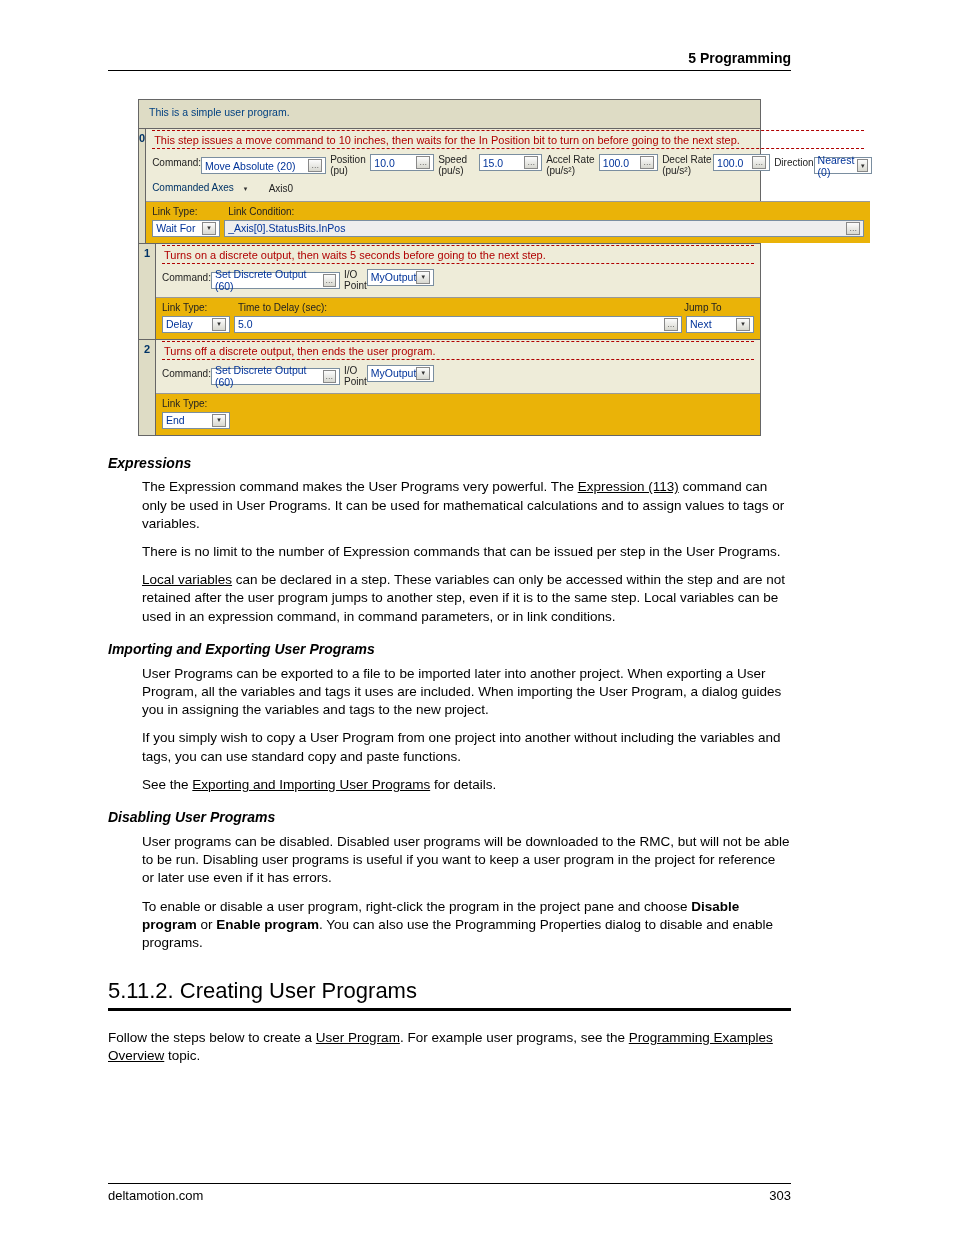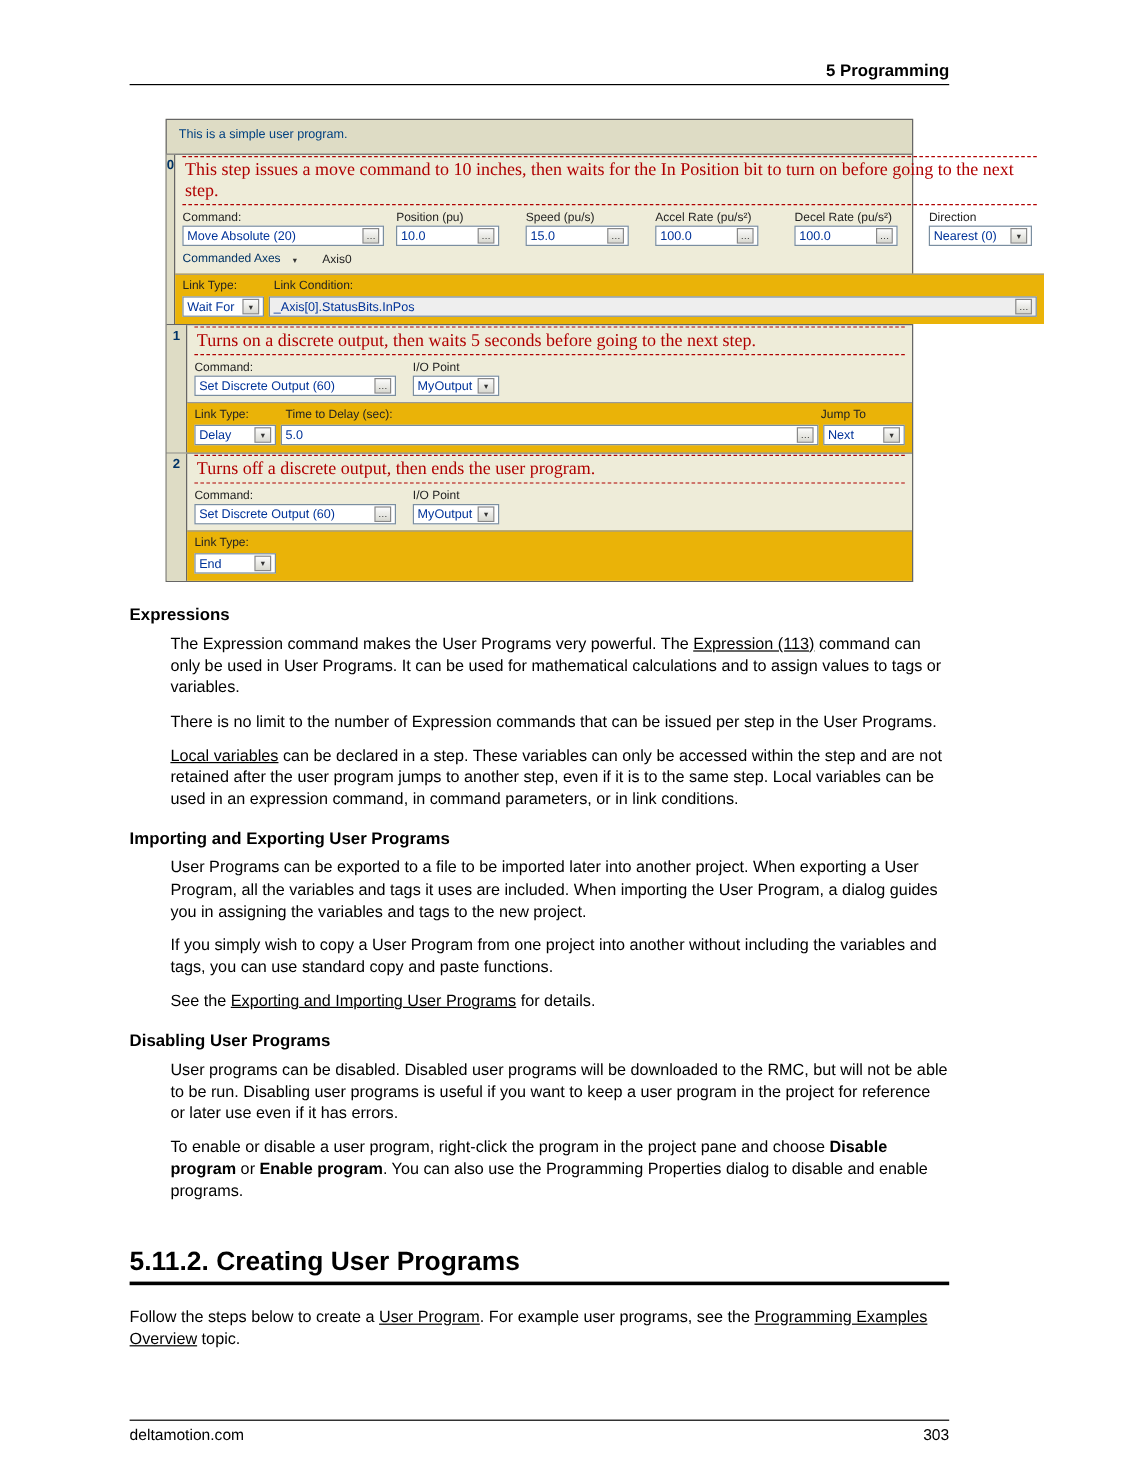--- a/index.html
+++ b/index.html
@@ -49,25 +49,24 @@
     border-right: 1px solid #666;
     padding-top: 3px;
     font-size: 11px;
   }
   .step-body {
     flex: 1;
     padding: 0 6px 0 6px;
   }
   .step-desc {
     color: #b00000;
-    font-size: 15px;
+    font-size: 11px;
     border-bottom: 1px dashed #b00000;
     padding: 2px 0 2px 2px;
     margin-bottom: 4px;
-    font-family: Liberation Serif, serif;
   }
   .dashed-top {
     border-top: 1px dashed #b00000;
     height:1px;
     margin-top:1px;
   }
   .row {
     display: flex;
     align-items: center;
     padding: 1px 0;
@@ -98,42 +97,43 @@
     width: 14px;
     height: 13px;
     border: 1px solid #888;
     background: linear-gradient(#fcfcfc,#d8d8d0);
     margin-left: 2px;
     font-size: 8px;
     color: #333;
     box-sizing: border-box;
   }
   .dd-btn::after { content: "▾"; font-size: 7px; }
-  .col { display: flex; flex-direction: column; }
+  .col { display: flex; flex-direction: row; }
   .col .lbl { margin-bottom: 1px; }
   .grow { flex: 1; }
   .link-block {
     background: #eab308;
     border-top: 1px solid #999;
     margin: 4px -6px 0 -6px;
     padding: 3px 6px 5px 6px;
   }
   .content {
     font-size: 13.5px;
     line-height: 1.35;
   }
   .h3 {
     font-weight: bold;
     font-size: 14px;
     margin: 14px 0 6px 0;
+    font-style: italic;
   }
   .h2 {
-    font-weight: bold;
+    font-weight: normal;
     font-size: 22px;
-    margin: 34px 0 2px 0;
+    margin: 24px 0 2px 0;
   }
   .h2-rule {
     border-bottom: 3px solid #000;
     margin-bottom: 18px;
   }
   .indent { margin-left: 34px; }
   p { margin: 6px 0 10px 0; }
   .u { text-decoration: underline; }
   .b { font-weight: bold; }
   .footer {

